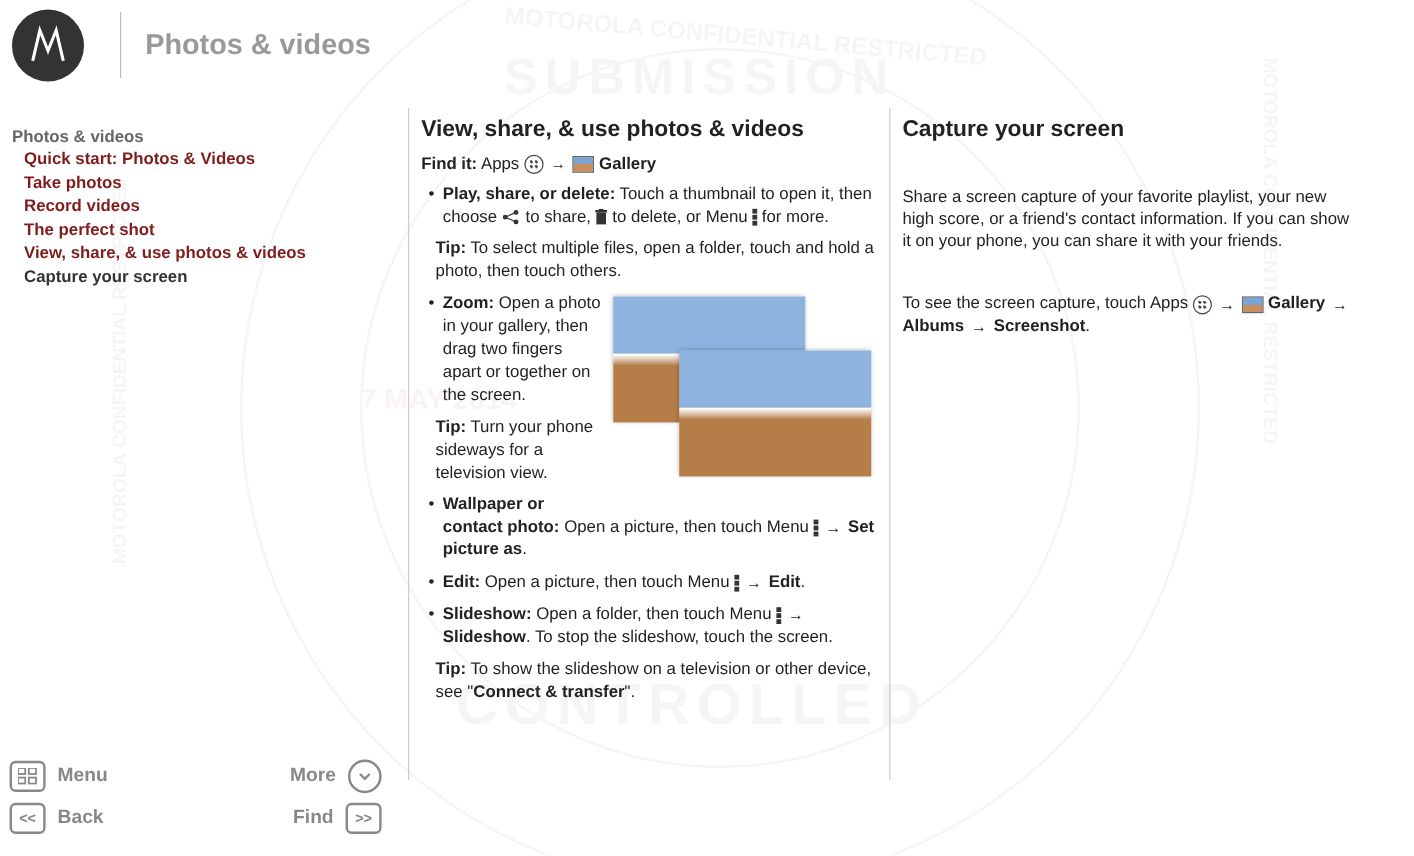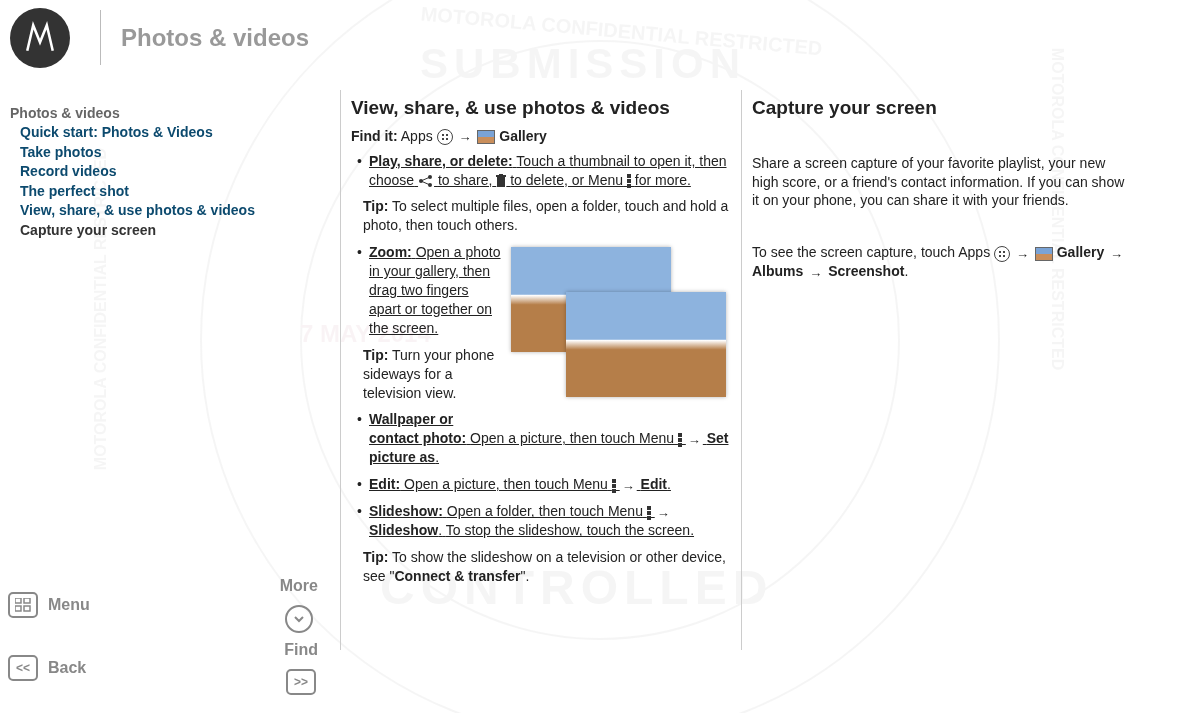--- a/index.html
+++ b/index.html
@@ -70,40 +70,40 @@
     padding: 30px 10px 0 10px;
     font-size: 14px;
   }
   .nav-title {
     font-weight: bold;
     color: #666;
     margin-bottom: 2px;
   }
   .nav-item {
     font-weight: bold;
-    color: #0c4a6e;
+    color: #7f1d1d;
     margin-left: 10px;
     line-height: 1.4;
   }
   .nav-item.active { color: #333; }
 
   .col {
     width: 400px;
     padding: 20px 10px 0 10px;
     font-size: 14px;
     color: #222;
     line-height: 1.35;
   }
   .col h2 {
     font-size: 19px;
     font-weight: bold;
     margin-bottom: 6px;
   }
   .col .findit { font-size: 14px; margin-bottom: 6px; }
-  .col ul { list-style: none; padding-left: 6px; text-decoration: underline; }
+  .col ul { list-style: none; padding-left: 6px; }
   .col li { position: relative; padding-left: 12px; margin-bottom: 8px; }
   .col li::before {
     content: "•";
     position: absolute;
     left: 0;
     top: 0;
   }
   .col .tip { padding-left: 12px; margin-bottom: 8px; }
   .col p { margin-bottom: 8px; margin-top: 33px; }
   b { font-weight: bold; }
@@ -197,21 +197,21 @@
     border: 2px solid #888;
     border-radius: 5px;
     display: flex;
     align-items: center;
     justify-content: center;
     font-size: 12px;
     color: #888;
   }
   .bn-btn.circle { border-radius: 50%; width: 28px; height: 28px; }
   .bn-left { display: flex; align-items: center; gap: 10px; }
-  .bn-right { display: flex; align-items: center; gap: 10px; flex-direction: column; }
+  .bn-right { display: flex; align-items: center; gap: 10px; }
 </style>
 </head>
 <body>
 
 <div class="watermark-bg">
   <div class="wm-circle" style="width:800px;height:800px;left:200px;top:-60px;"></div>
   <div class="wm-circle" style="width:600px;height:600px;left:300px;top:40px;"></div>
   <div class="wm-text" style="left:300px;top:320px;font-size:24px;color:#b78;">7 MAY 2014</div>
   <div class="wm-text" style="left:420px;top:20px;font-size:20px;transform:rotate(5deg);">MOTOROLA CONFIDENTIAL RESTRICTED</div>
   <div class="wm-text" style="left:380px;top:560px;font-size:48px;letter-spacing:6px;">CONTROLLED</div>

